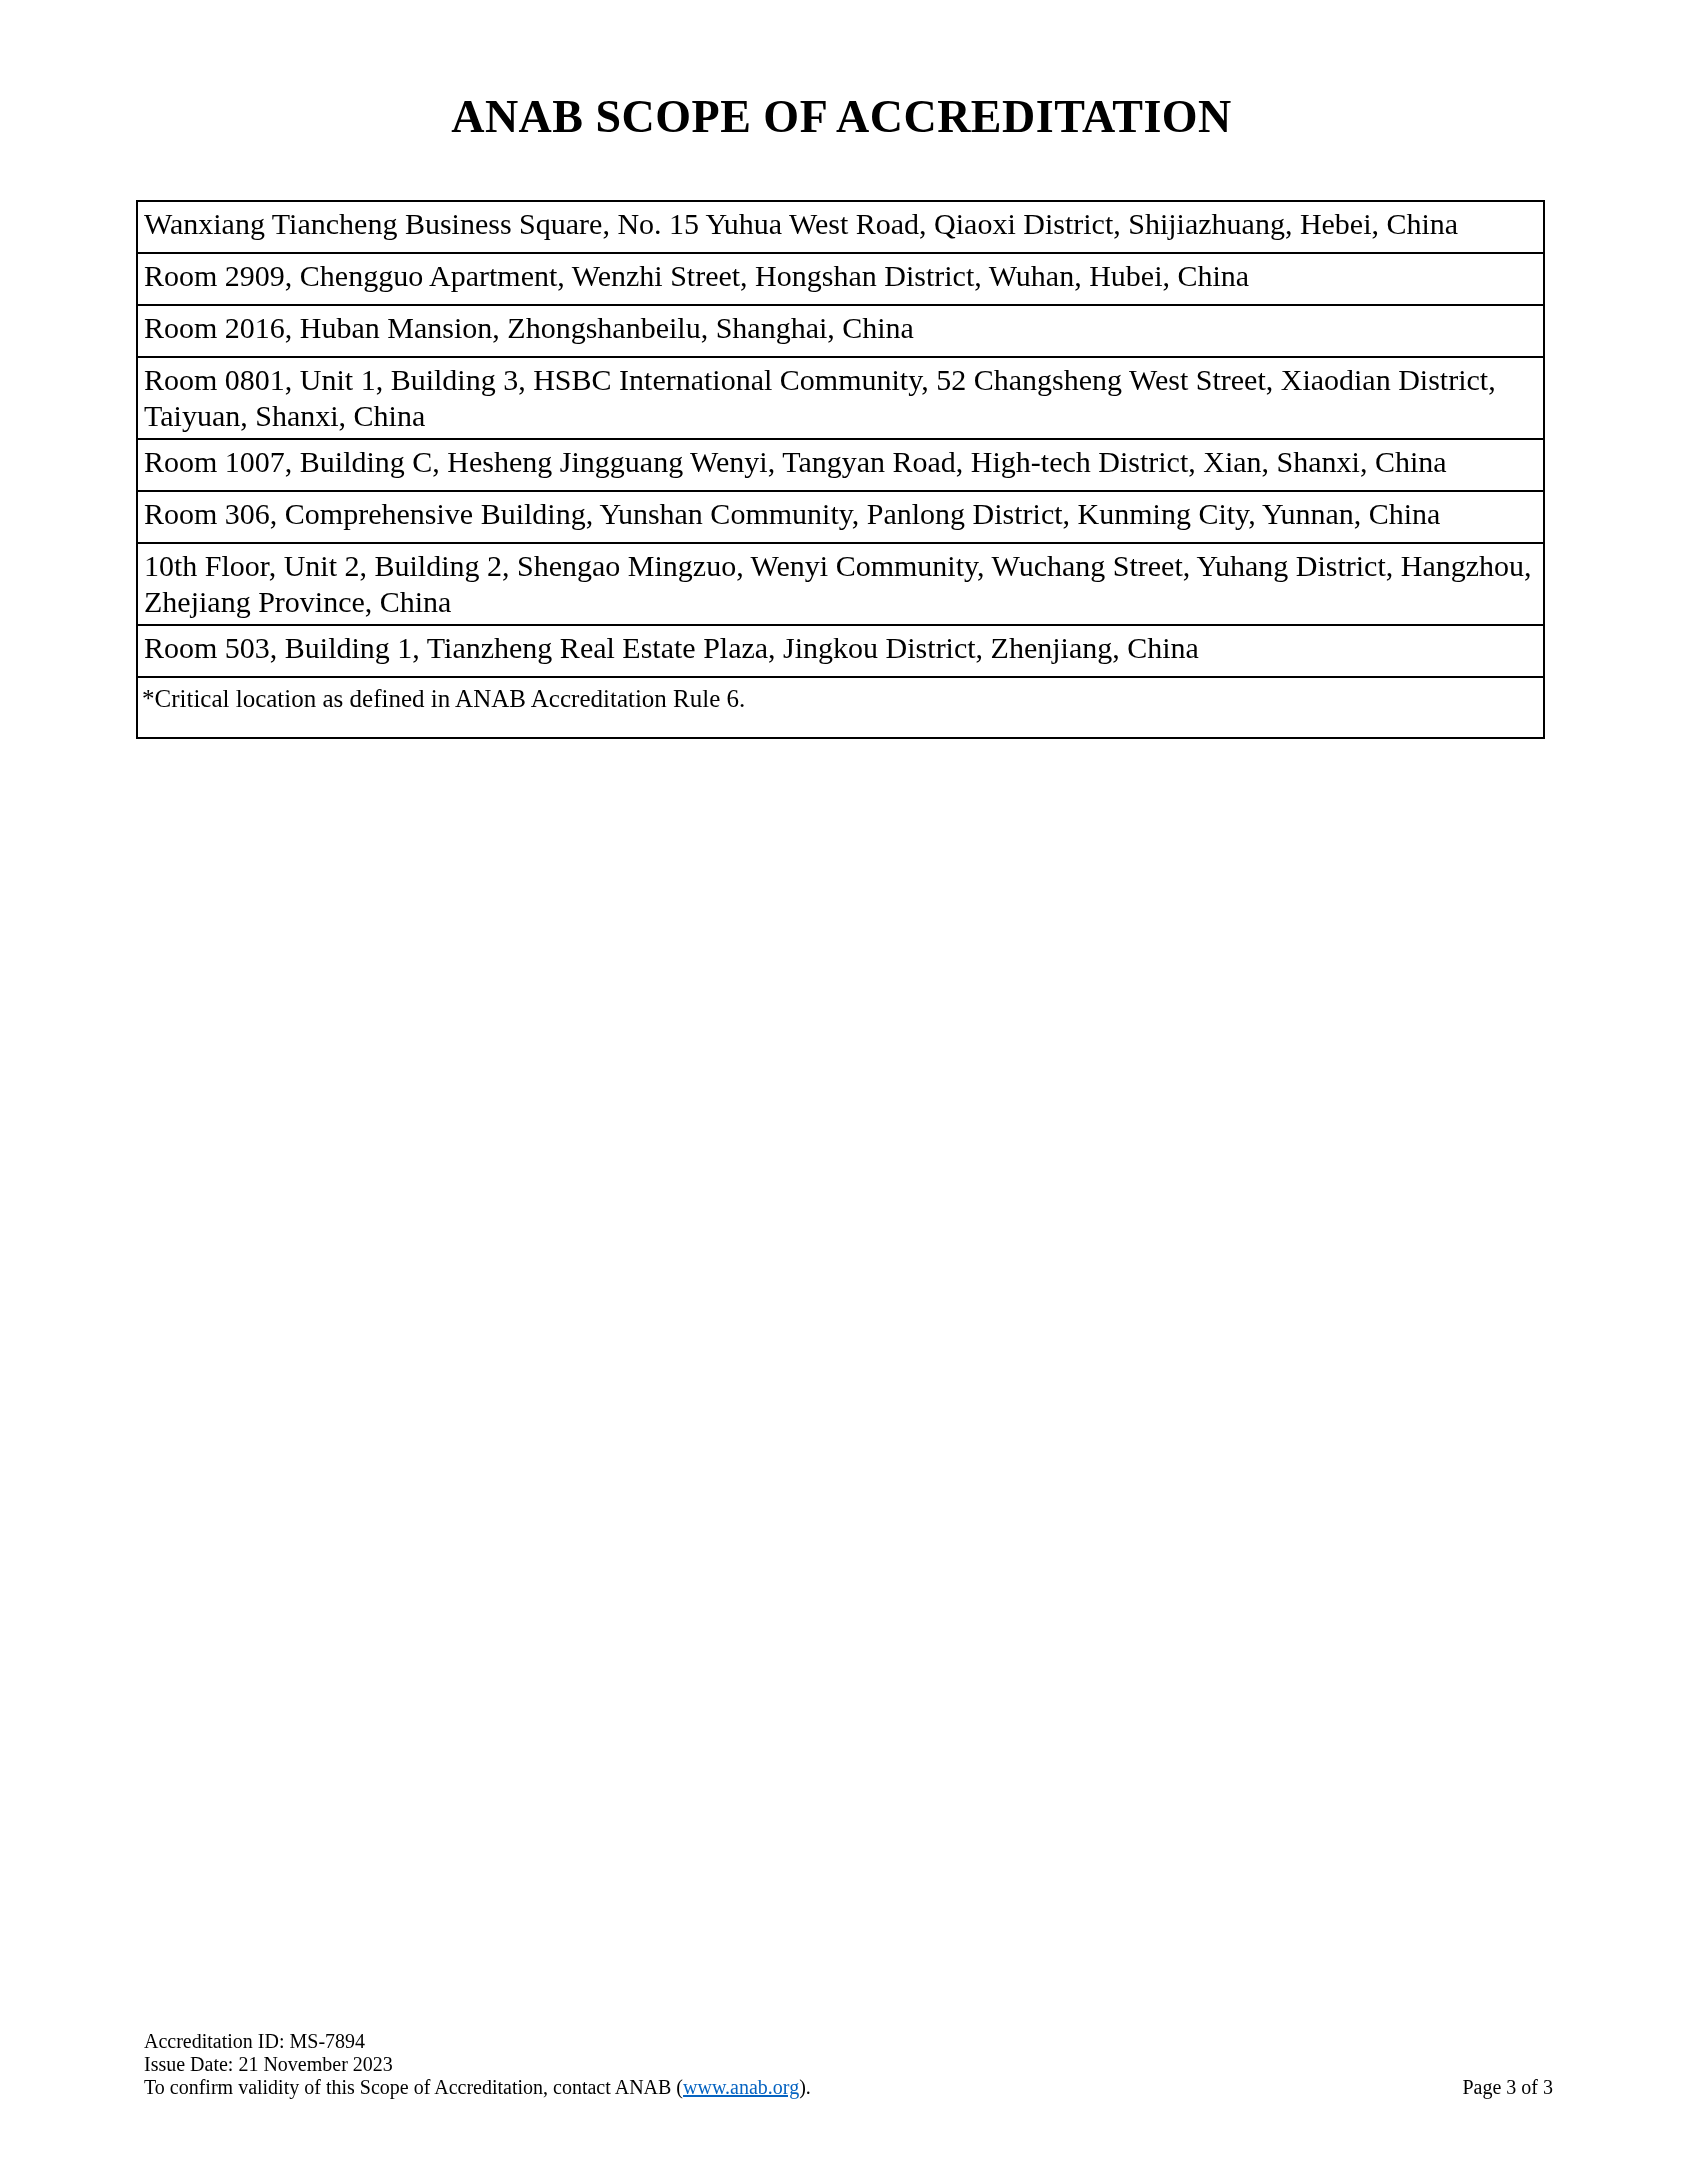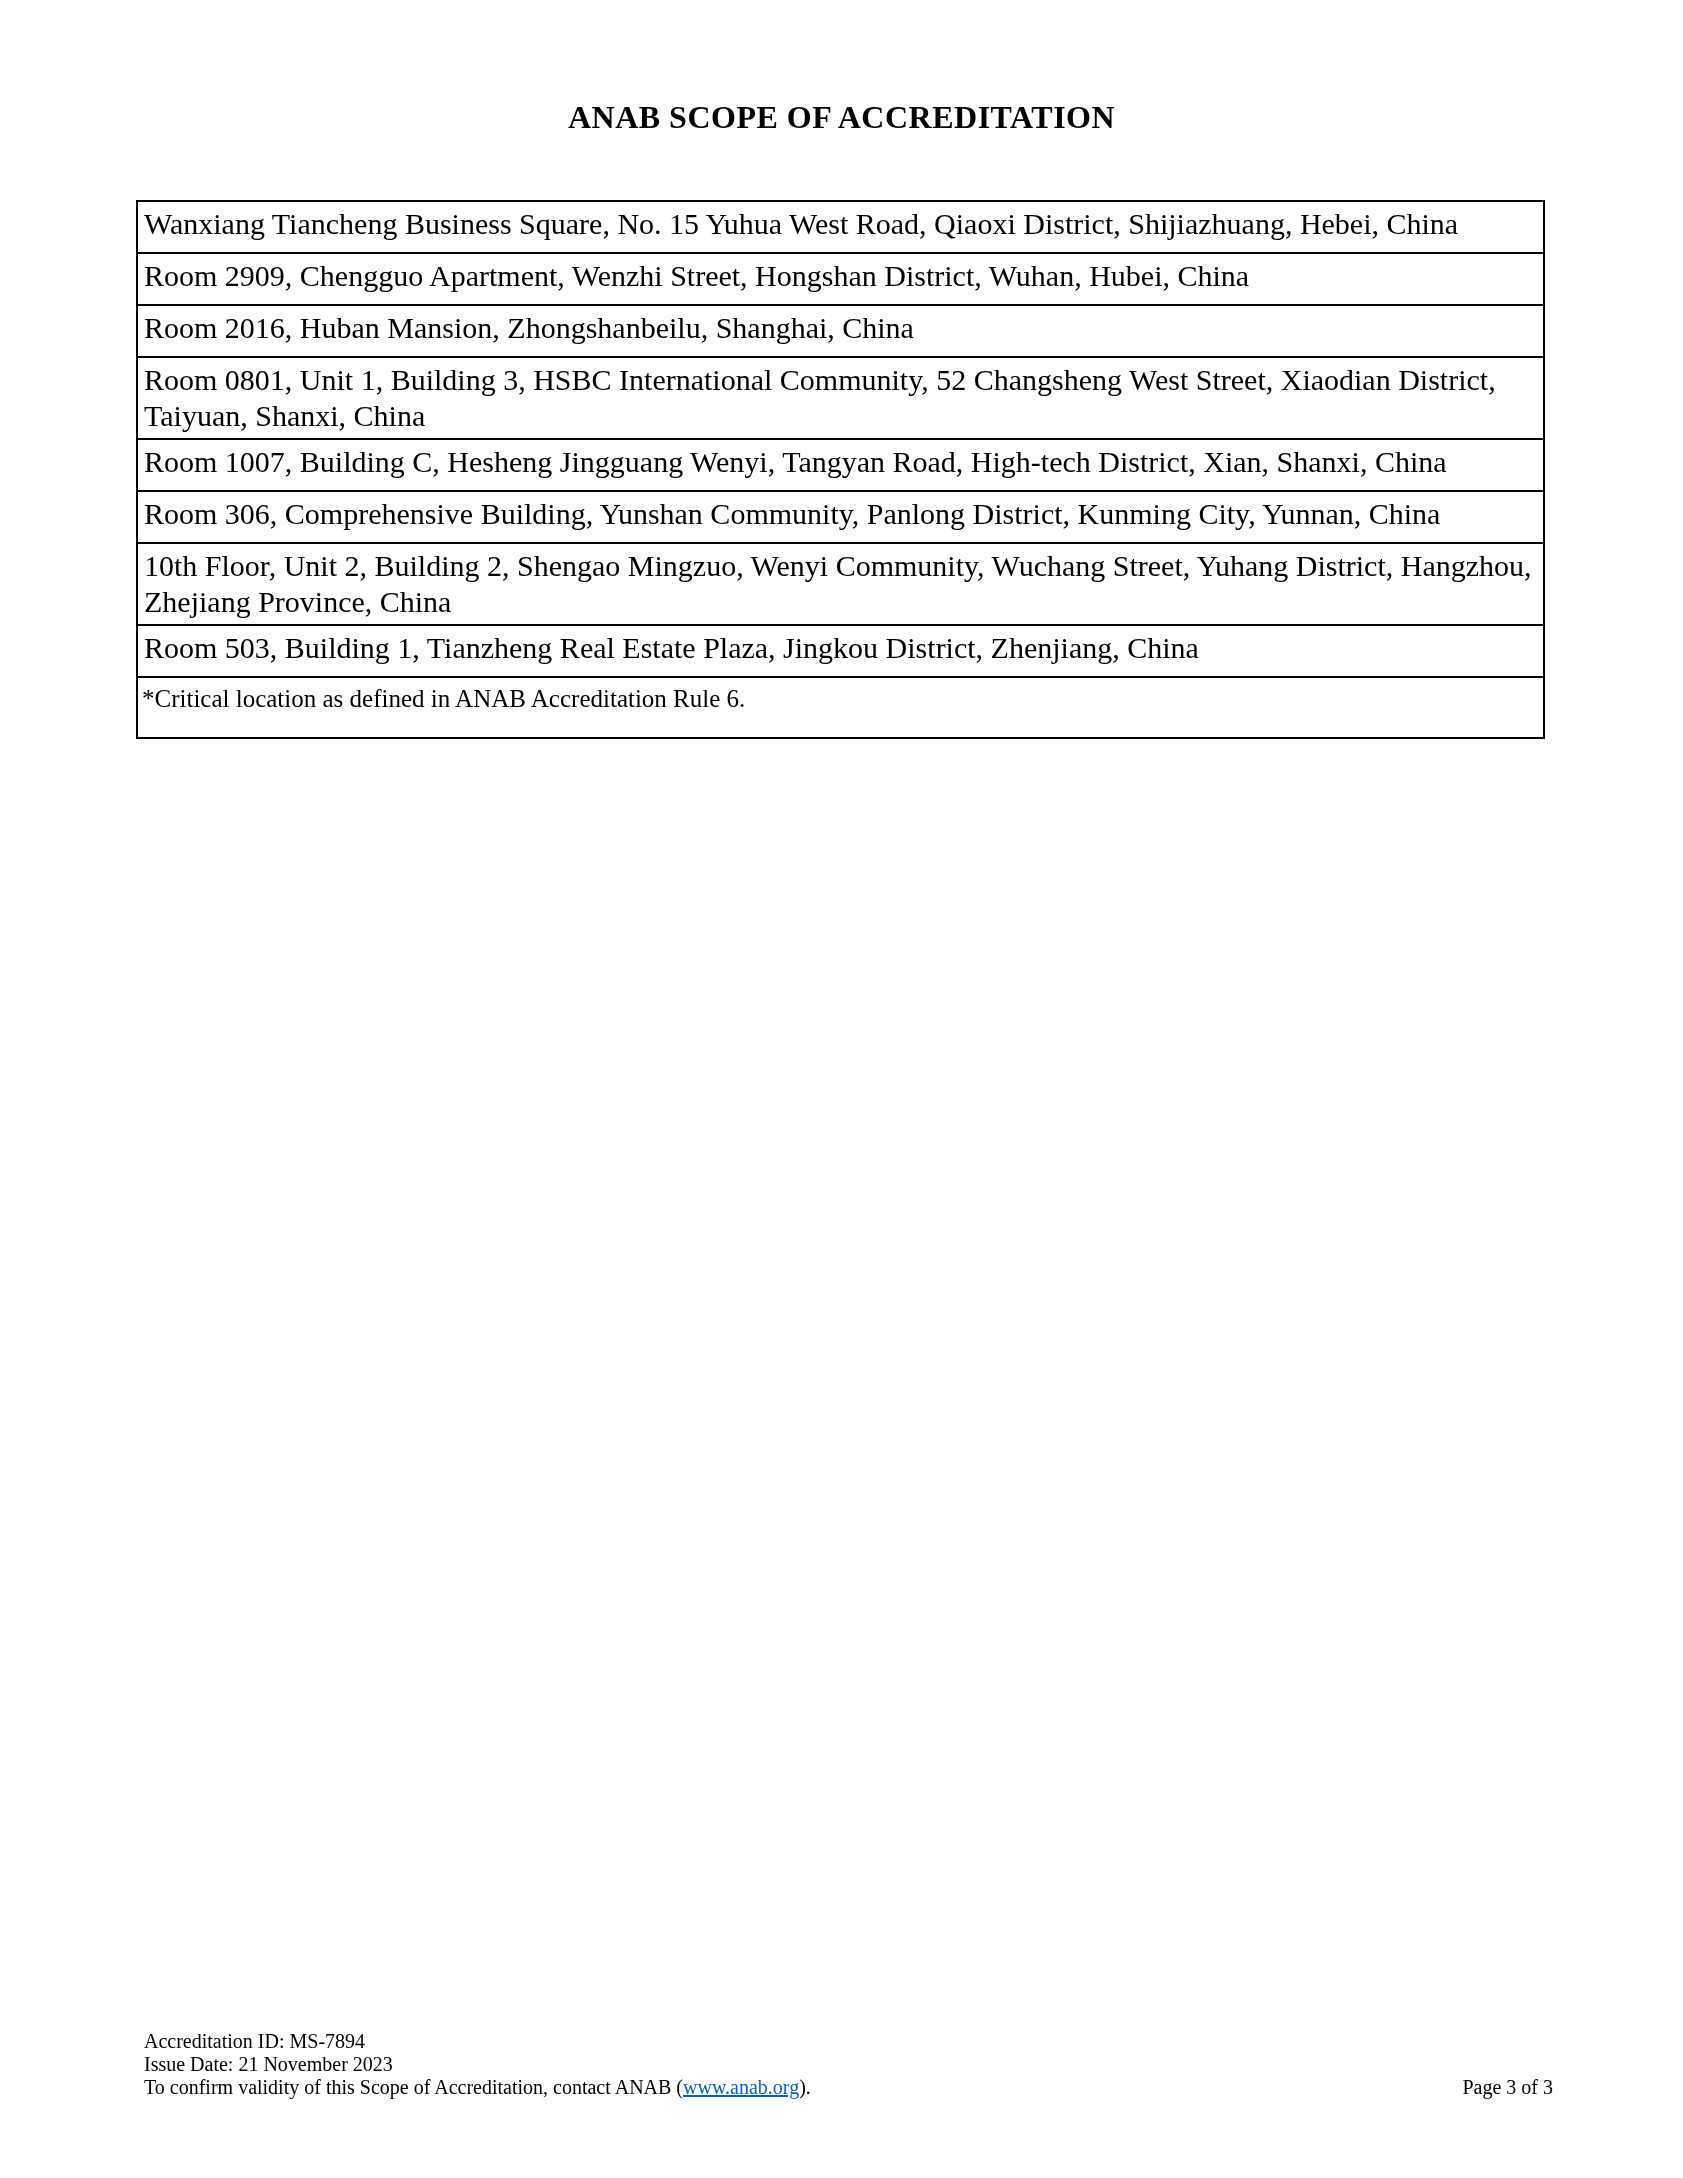--- a/index.html
+++ b/index.html
@@ -13,21 +13,21 @@
     overflow: hidden;
   }
 
   .doc-title {
     position: absolute;
     top: 92px;
     left: 0;
     width: 1683px;
     margin: 0;
     text-align: center;
-    font-size: 32px;
+    font-size: 46px;
     line-height: 50px;
     font-weight: bold;
     letter-spacing: 0.5px;
     white-space: nowrap;
   }
 
   table.locations {
     position: absolute;
     left: 136px;
     top: 200px;

